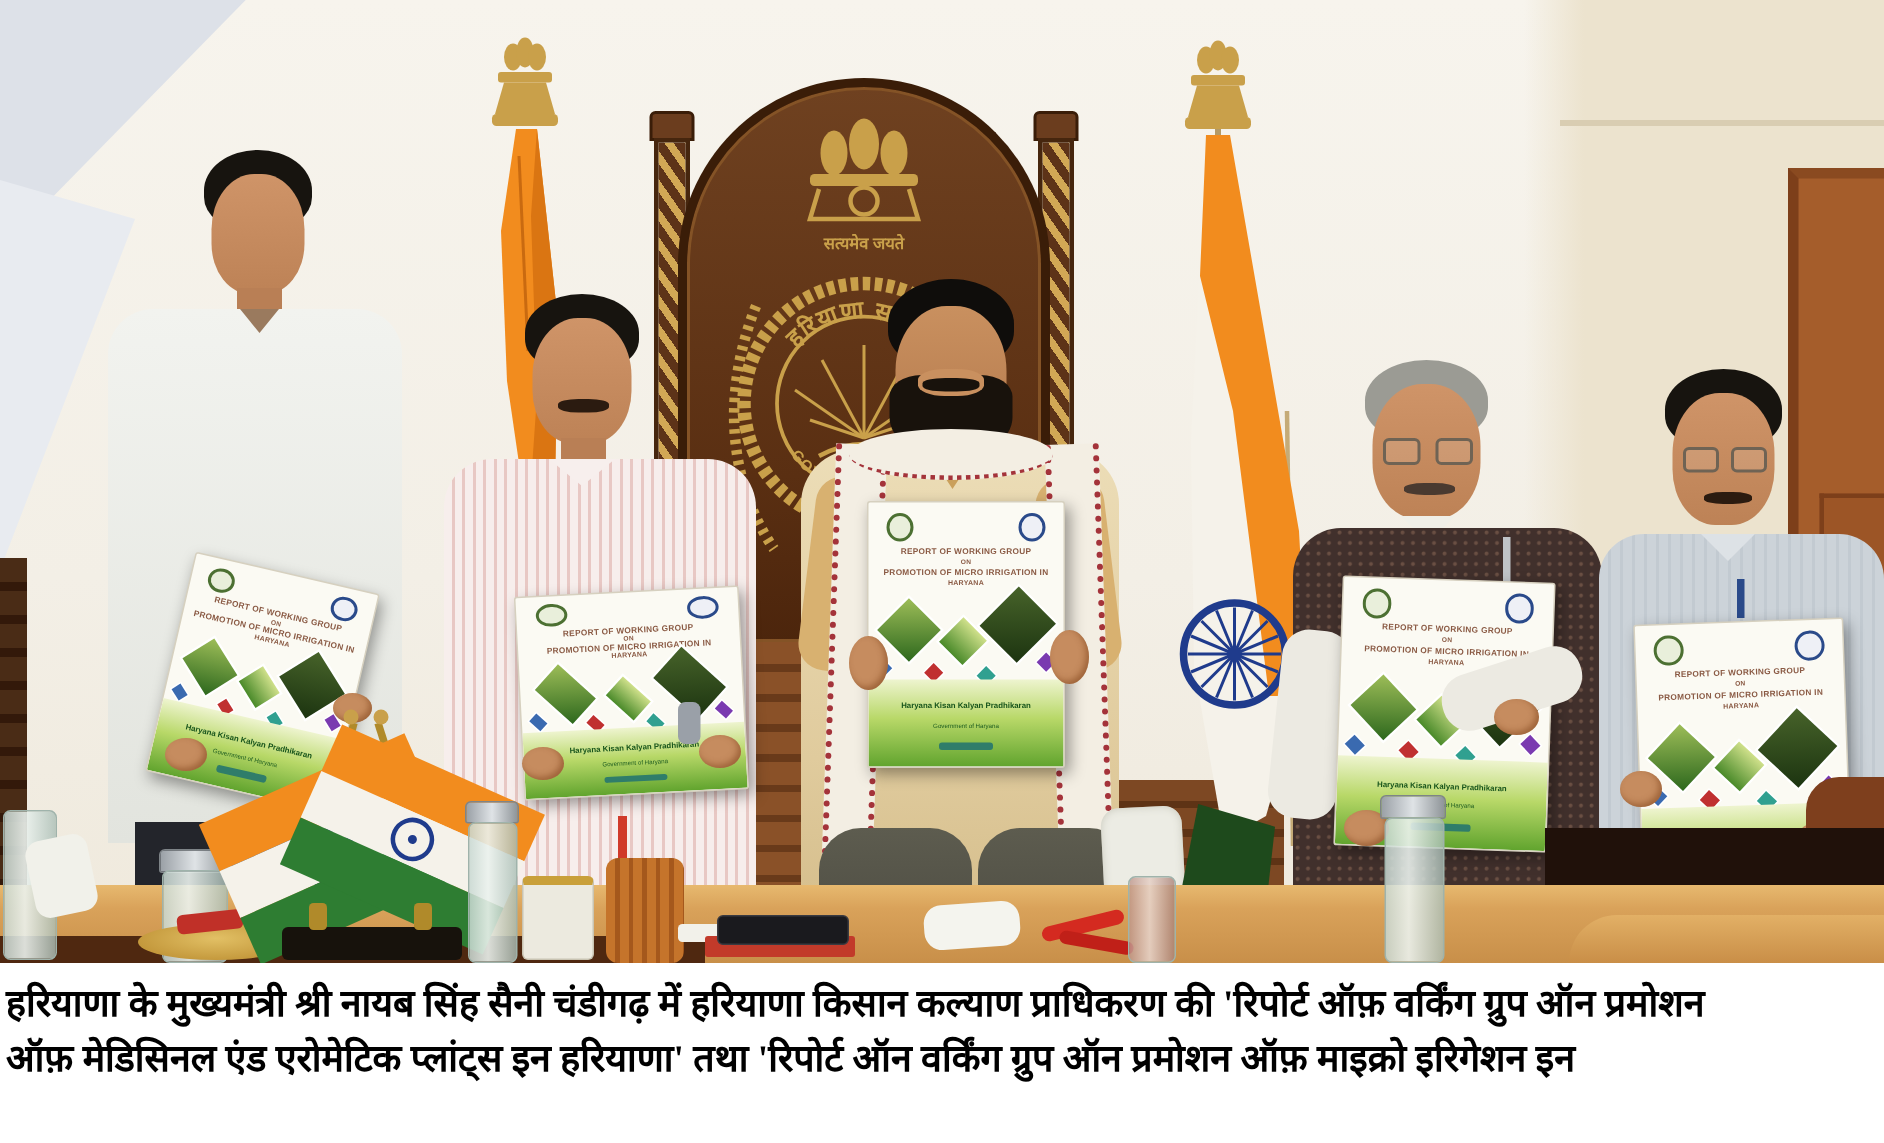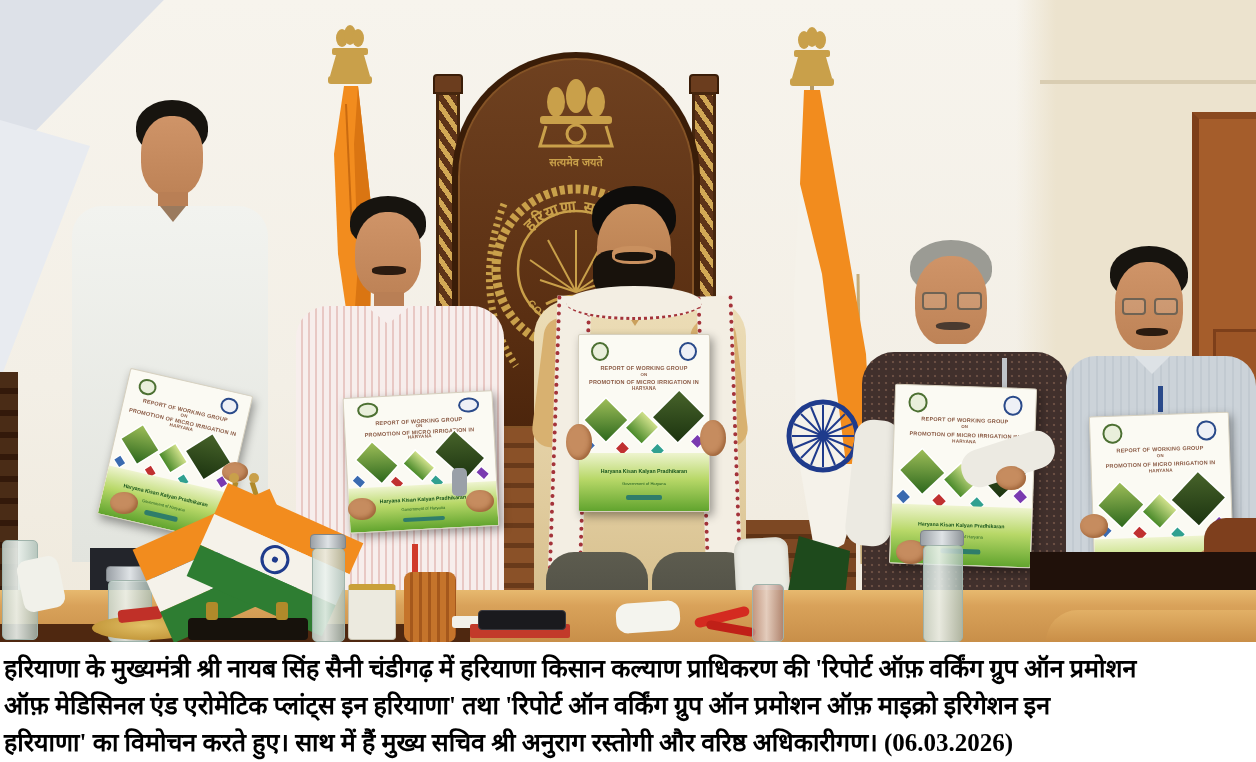--- a/index.html
+++ b/index.html
@@ -417,15 +417,14 @@
     <div style="left:694px;top:612px;width:56px;height:10px;background:#d42a20;border-radius:5px;transform:rotate(-14deg);"></div>
     <div style="left:706px;top:624px;width:50px;height:9px;background:#c02018;border-radius:5px;transform:rotate(10deg);"></div>
     <div class="glass" style="left:752px;top:584px;width:32px;height:58px;background:linear-gradient(90deg,rgba(190,150,140,.8),rgba(230,210,200,.9) 45%,rgba(170,130,120,.8));"></div>
     <div class="cap" style="left:920px;top:530px;width:44px;height:16px;"></div>
     <div class="glass" style="left:923px;top:545px;width:40px;height:97px;"></div>
   </div>
 
   <div class="caption">
     <p style="top:45px;">ऑफ़ मेडिसिनल एंड एरोमेटिक प्लांट्स इन हरियाणा' तथा 'रिपोर्ट ऑन वर्किंग ग्रुप ऑन प्रमोशन ऑफ़ माइक्रो इरिगेशन इन</p>
     <p style="top:8px;">हरियाणा के मुख्यमंत्री श्री नायब सिंह सैनी चंडीगढ़ में हरियाणा किसान कल्याण प्राधिकरण की 'रिपोर्ट ऑफ़ वर्किंग ग्रुप ऑन प्रमोशन</p>
-    <p style="top:82px;">हरियाणा' का विमोचन करते हुए। साथ में हैं मुख्य सचिव श्री अनुराग रस्तोगी और वरिष्ठ अधिकारीगण। (06.03.2026)</p>
   </div>
 </div>
 
 </body></html>

